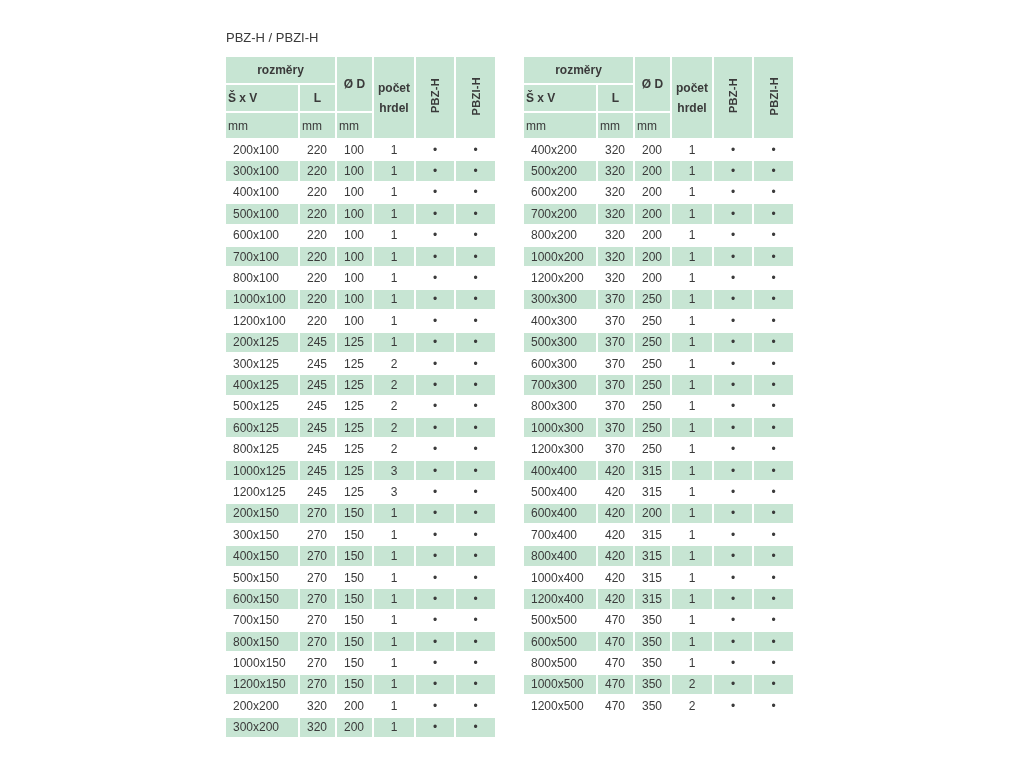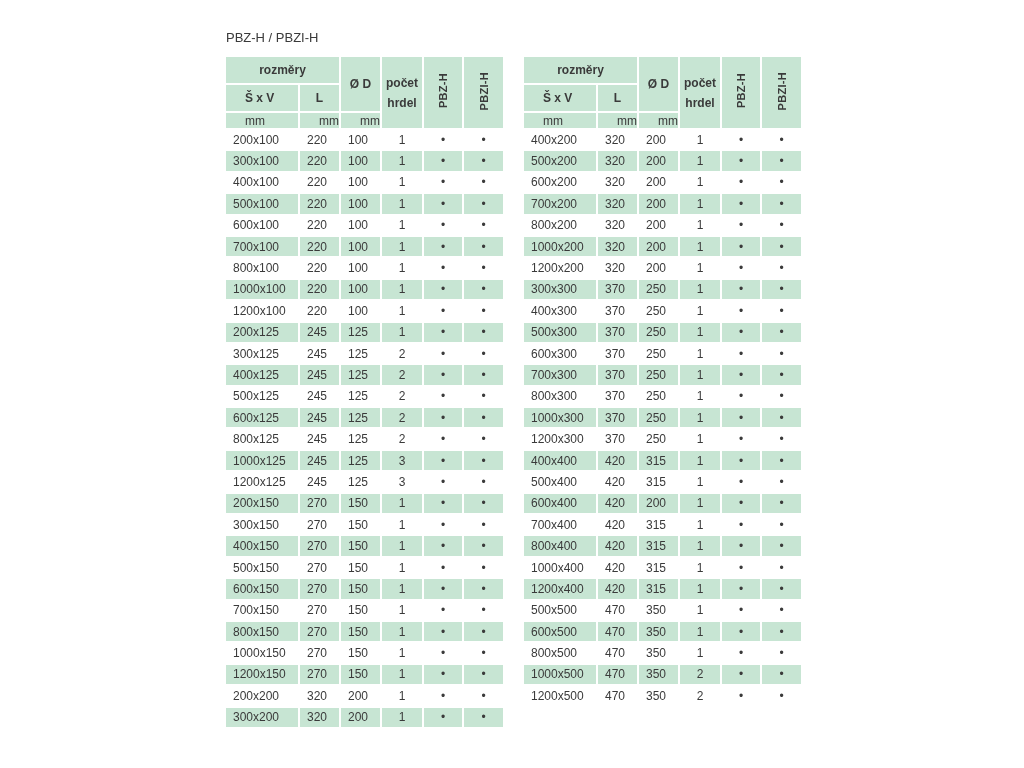--- a/index.html
+++ b/index.html
@@ -27,22 +27,22 @@
   col.w3 { width: 40px; } col.w4 { width: 38px; } col.w5 { width: 39px; }
 
   th {
     background: var(--row-green, #c7e5d3);
     font-weight: 700; padding: 0;
     vertical-align: middle; text-align: center;
     font-size: 12px;
   }
   thead tr:nth-child(1) th { height: 26px; text-align: center; }
   thead tr:nth-child(2) th { height: 26px; }
-  thead tr:nth-child(3) th { height: 15px; }
-  th.left { text-align: left; padding-left: 19px; }
+  thead tr:nth-child(3) th { height: 25px; }
+  th.left { text-align: left; padding-left: 2px; }
   th.unit { font-weight: 400; }
   th.pocet { line-height: 20px; }
   .vert {
     display: inline-block;
     writing-mode: vertical-rl;
     transform: rotate(180deg);
     font-size: 11px; font-weight: 700; letter-spacing: .3px;
   }
 
   tbody td { height: 19.4px; padding: 0; }

